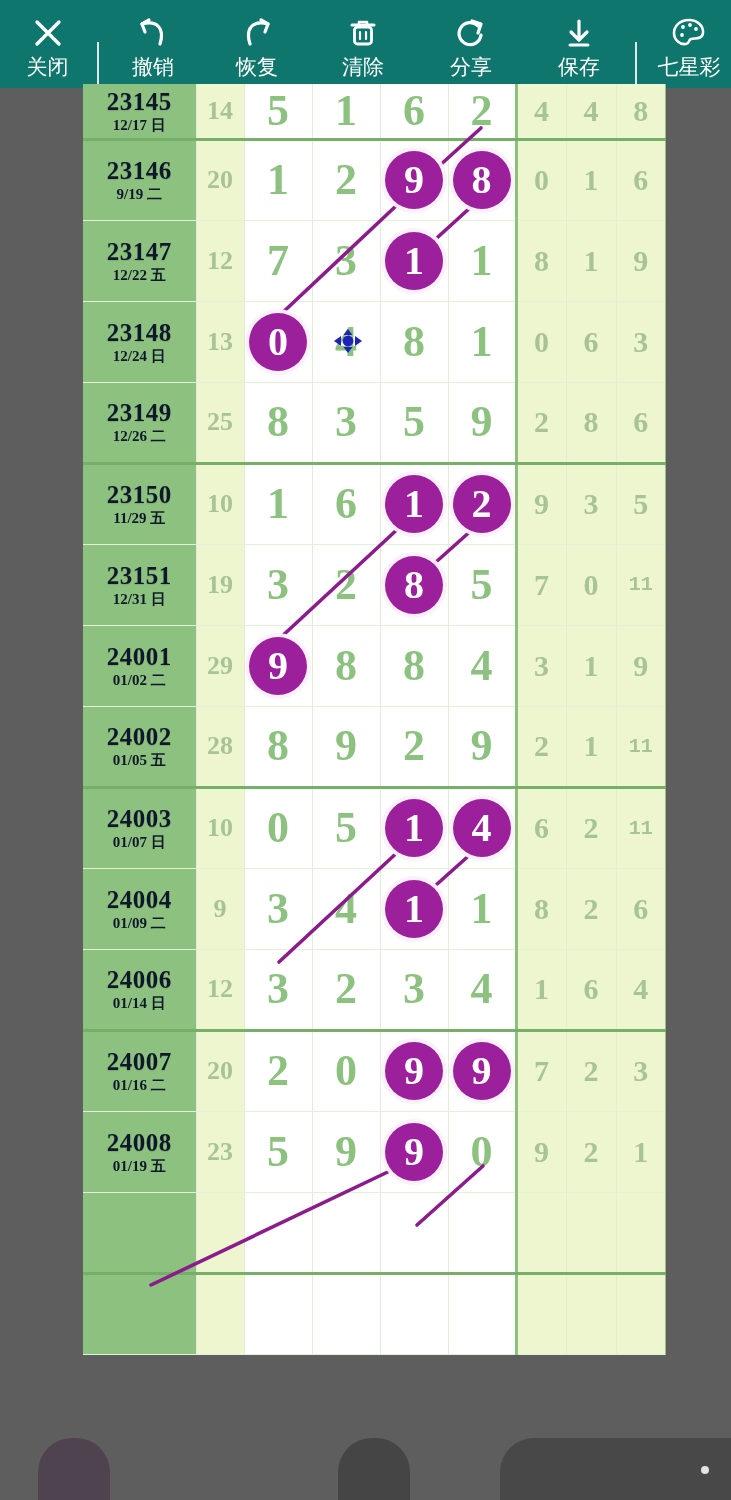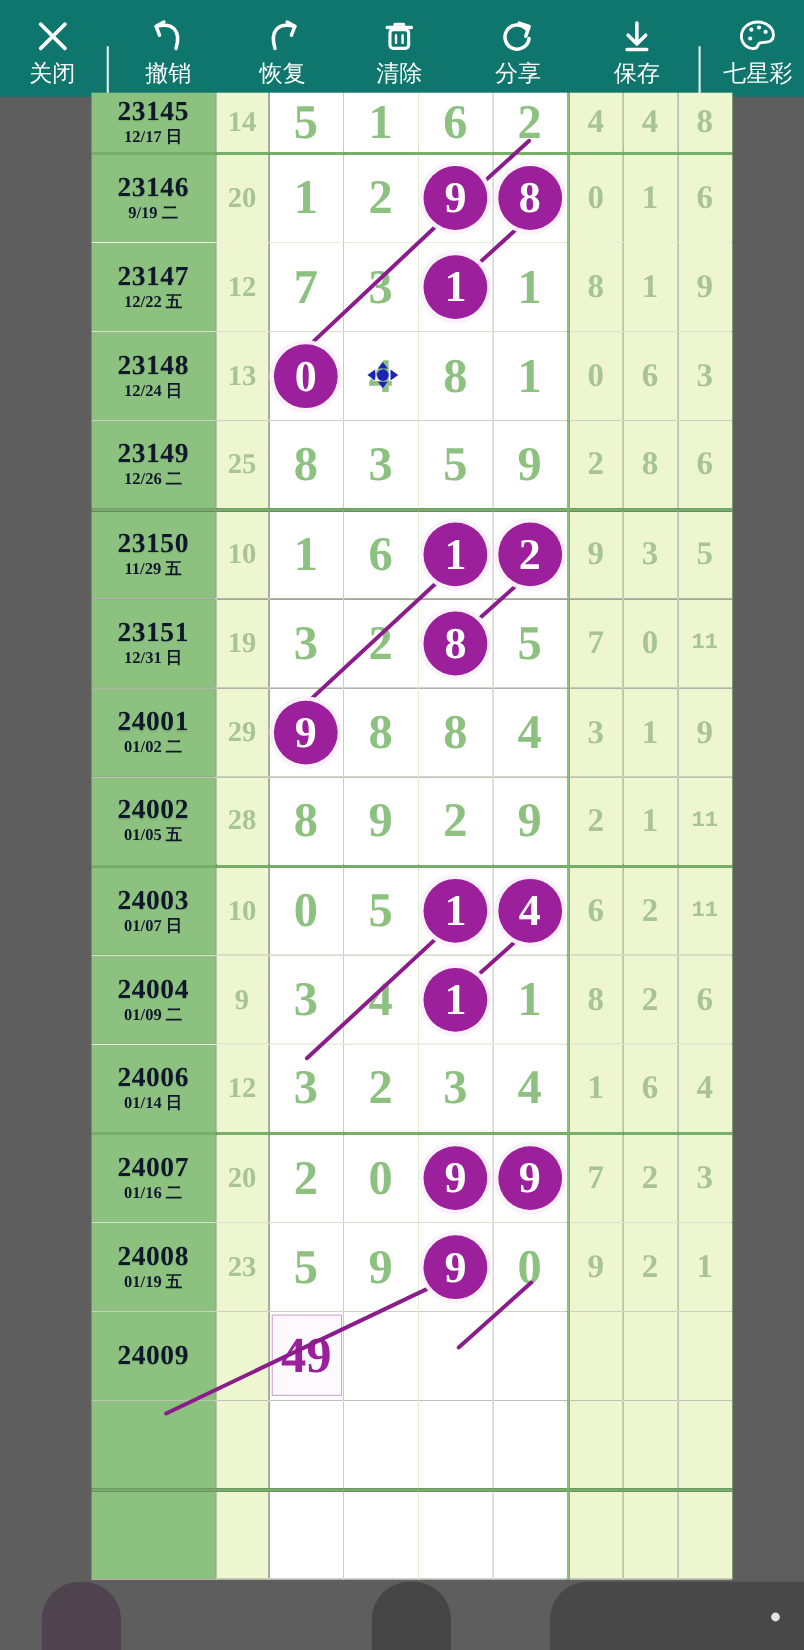--- a/index.html
+++ b/index.html
@@ -477,35 +477,20 @@
             <td class="dig">5</td>
             <td class="dig">9</td>
             <td class="dig">
               <span class="marker">9</span>
             </td>
             <td class="dig last">0</td>
             <td class="tail">9</td>
             <td class="tail">2</td>
             <td class="tail endcol">1</td>
           </tr>
-          <tr>
-            <td class="label">
-              <div class="issue">24009</div>
-            </td>
-            <td class="sum"></td>
-            <td class="dig pending">
-              <div class="pred-box">49</div>
-            </td>
-            <td class="dig"></td>
-            <td class="dig"></td>
-            <td class="dig last"></td>
-            <td class="tail"></td>
-            <td class="tail"></td>
-            <td class="tail endcol"></td>
-          </tr>
           <tr class="grp">
             <td class="label"></td>
             <td class="sum"></td>
             <td class="dig"></td>
             <td class="dig"></td>
             <td class="dig"></td>
             <td class="dig last"></td>
             <td class="tail"></td>
             <td class="tail"></td>
             <td class="tail endcol"></td>

